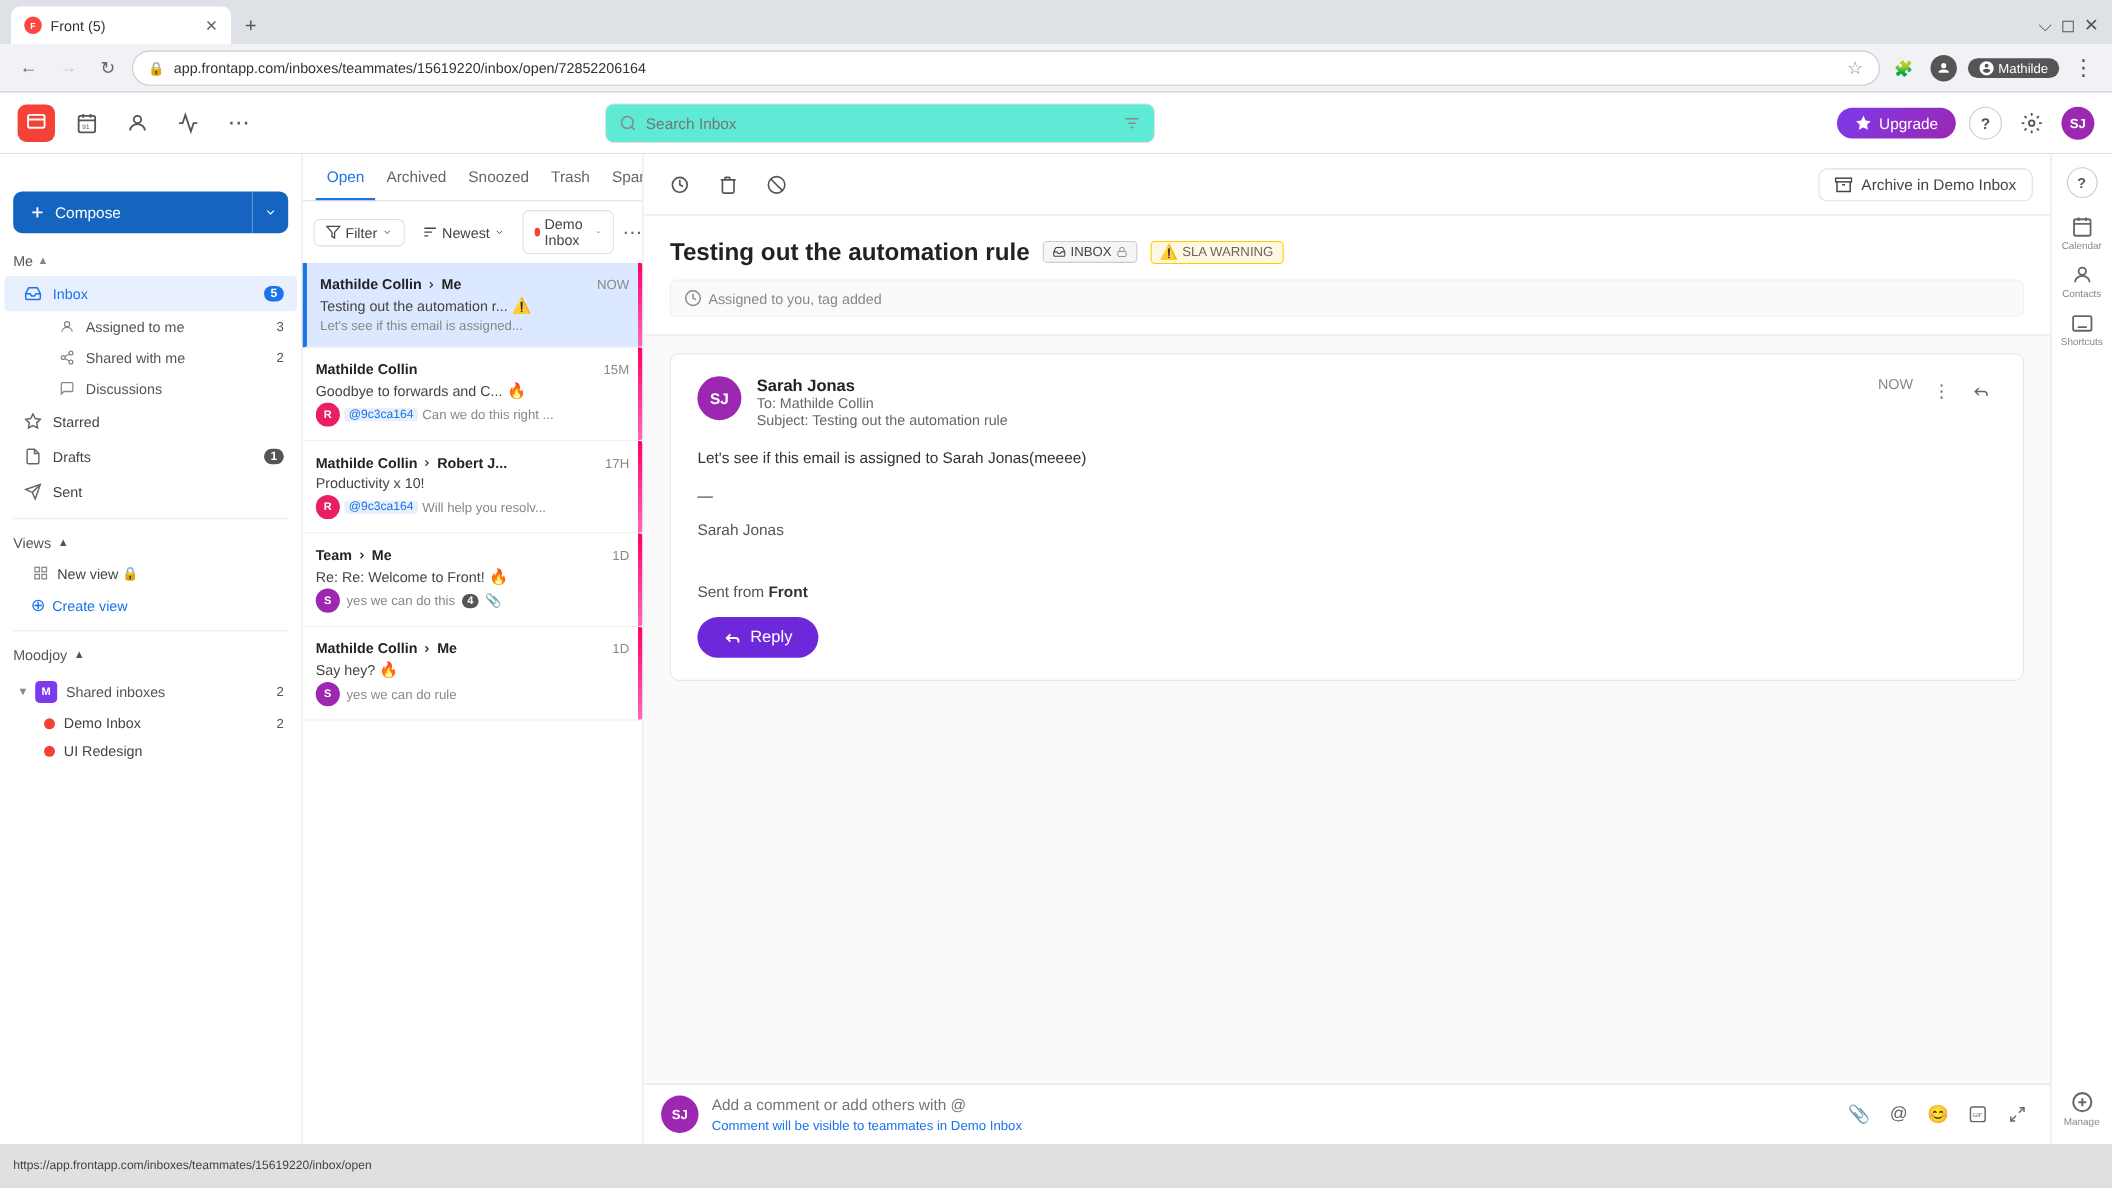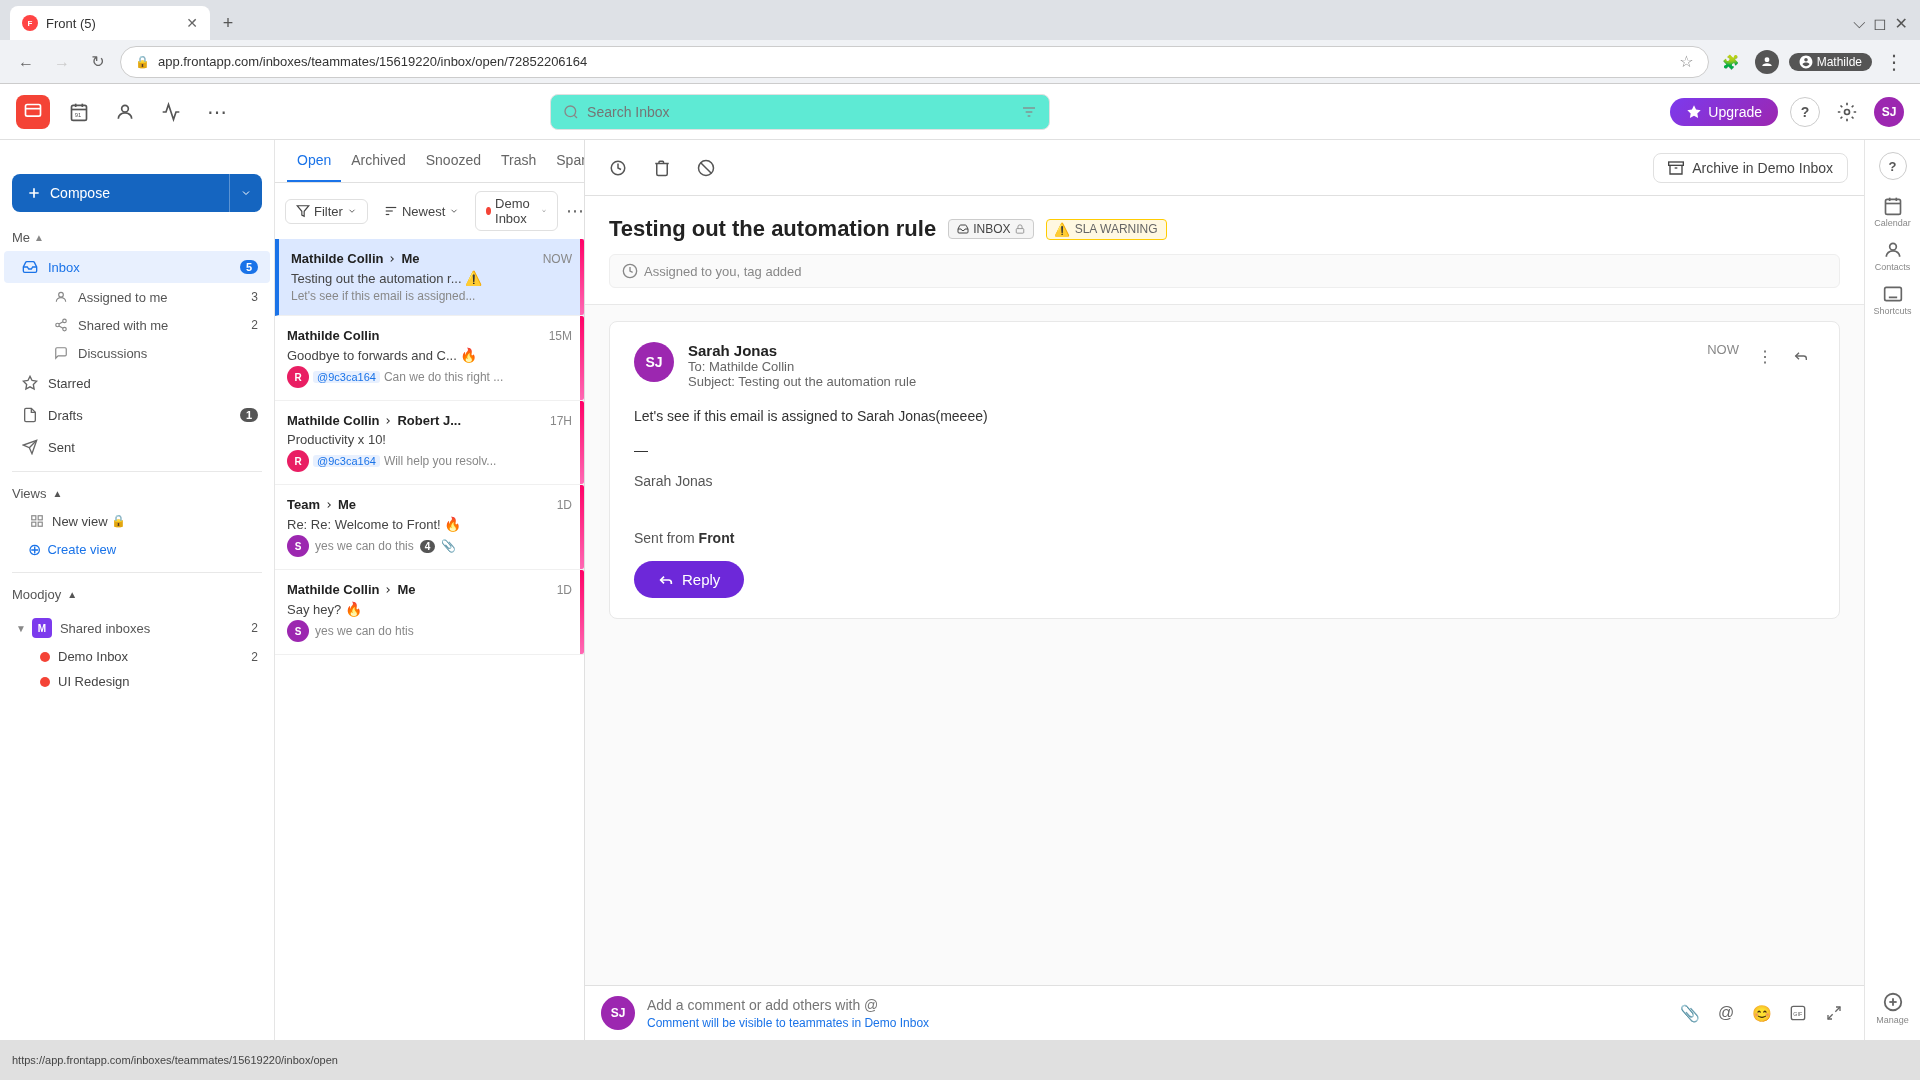--- a/index.html
+++ b/index.html
@@ -576,21 +576,21 @@
                   Me
                 </span>
                 <span class="conv-time">1D</span>
               </div>
               <div class="conv-subject">
                 Say hey?
                 <span class="fire-emoji">🔥</span>
               </div>
               <div class="conv-footer">
                 <div class="avatar-small avatar-s">S</div>
-                <span style="font-size:12px; color:#888;">yes we can do htis</span>
+                <span style="font-size:12px; color:#888;">yes we can do rule</span>
               </div>
             </div>
 
           </div>
         </div>
 
         <div class="email-view">
 
           <div class="email-toolbar">
             <div class="email-toolbar-btn">

